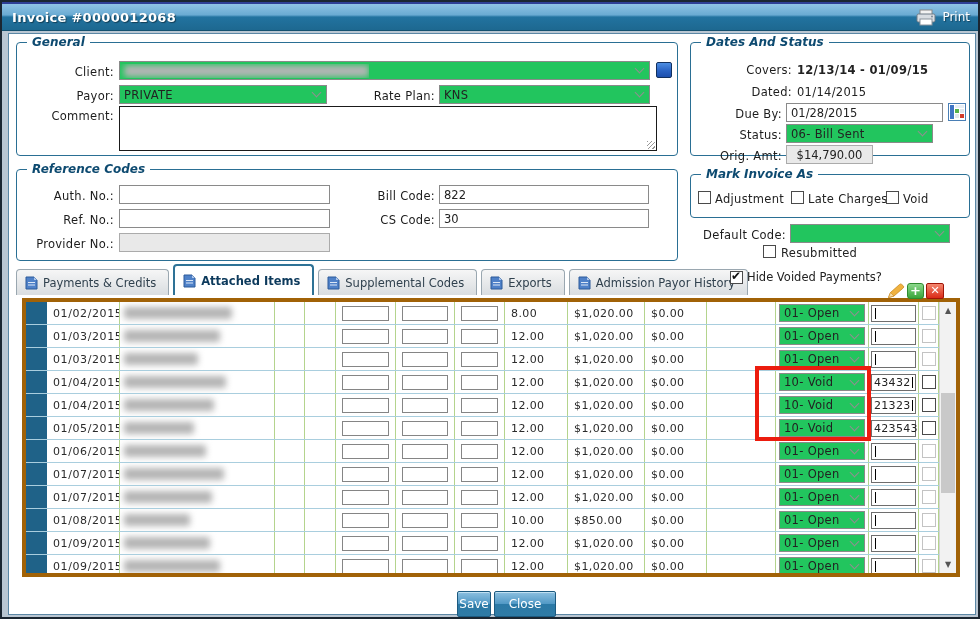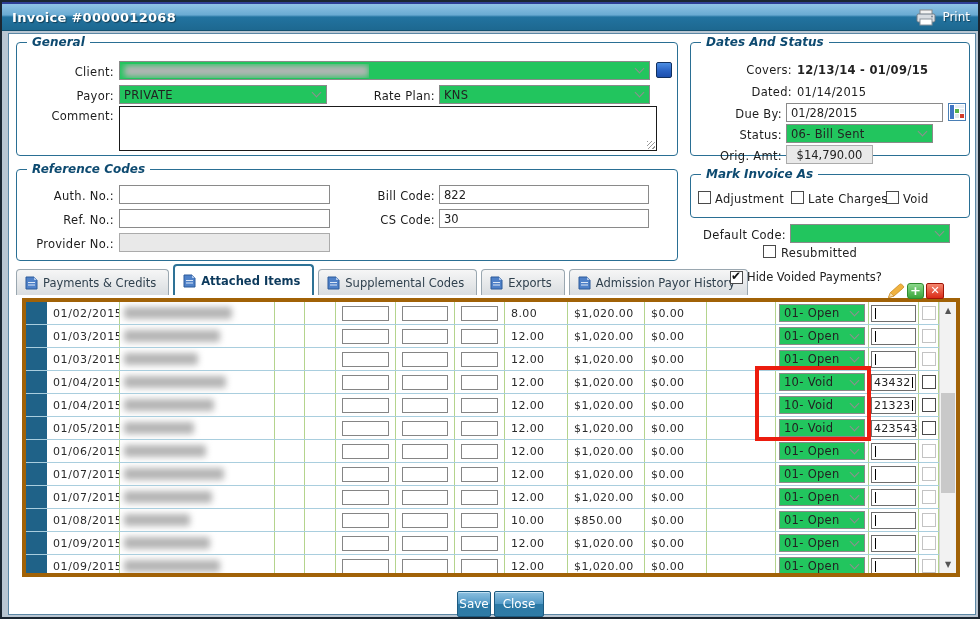--- a/index.html
+++ b/index.html
@@ -831,14 +831,14 @@
 </div>
     <div class="sbar">
       <div class="arr up">▲</div>
       <div class="thumb"></div>
       <div class="arr down">▼</div>
     </div>
   </div>
   <div class="redbox"></div>
 
   <div class="btn" style="left:455px; top:589px; width:34px;">Save</div>
-  <div class="btn" style="left:492px; top:589px; width:50px;text-align:center;">Close</div>
+  <div class="btn" style="left:492px; top:589px; width:62px;text-align:center;">Close</div>
 </div>
 
 </body></html>

